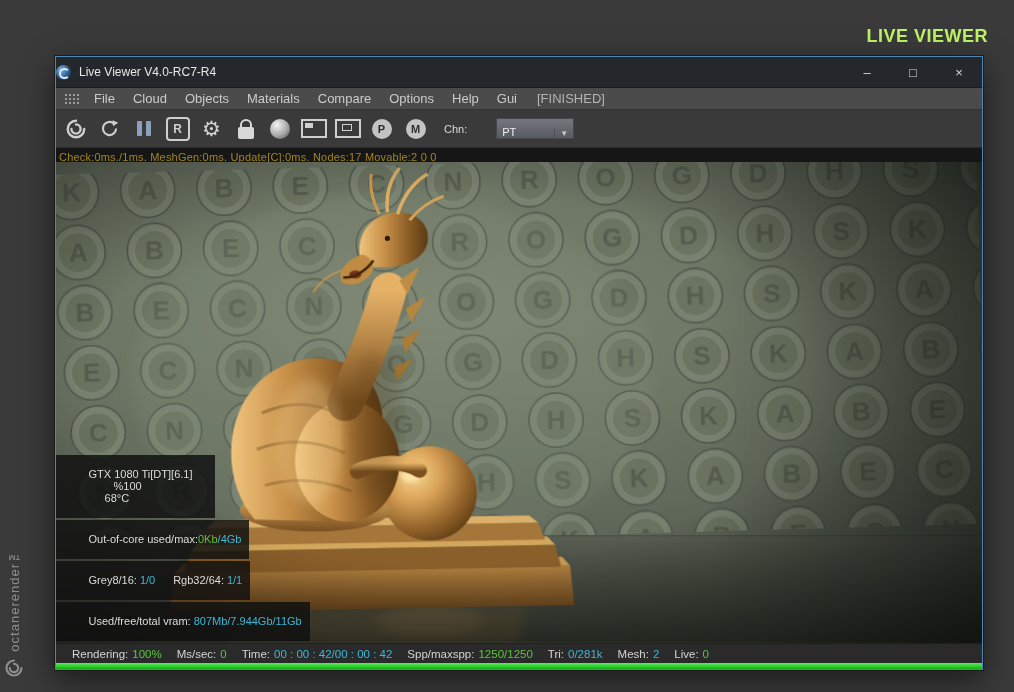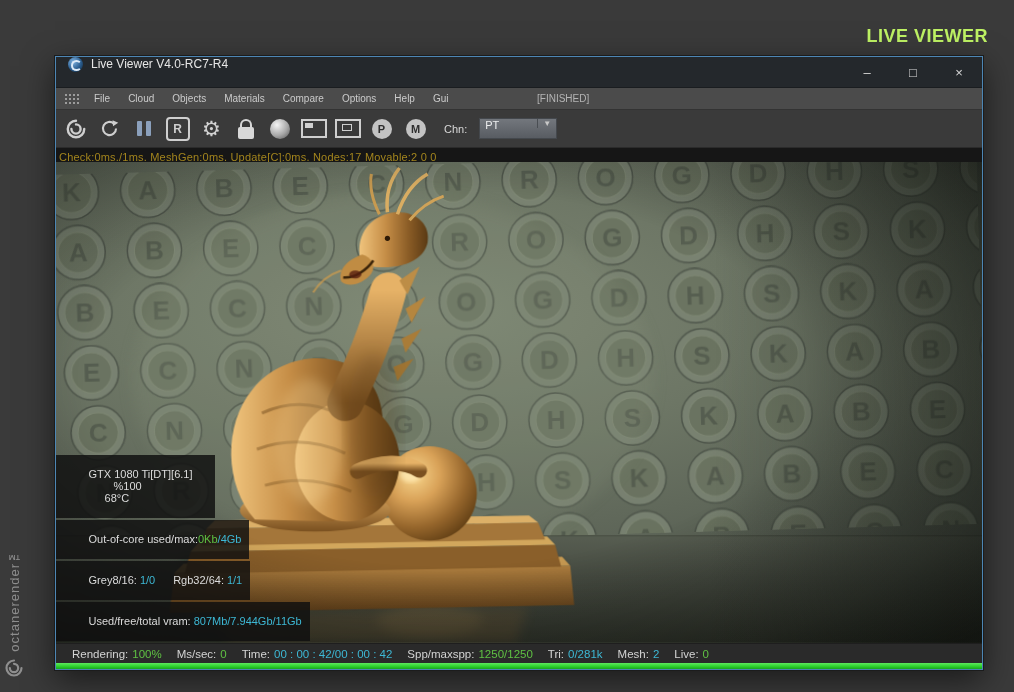--- a/index.html
+++ b/index.html
@@ -8,30 +8,30 @@
 
   
   .brand{position:absolute;top:26px;right:26px;color:#bef264;font-size:18px;font-weight:bold;letter-spacing:.5px;}
   .watermark{position:absolute;left:4px;bottom:14px;display:flex;flex-direction:column;align-items:center;gap:6px;color:#8f8f8f;}
   .watermark-text{writing-mode:vertical-rl;transform:rotate(180deg);font-size:13px;letter-spacing:1px;color:#8f8f8f;}
 
   
   .window{position:absolute;left:55px;top:56px;width:926px;height:612px;background:#303030;
           border:1px solid var(--accent-border,#4d86b4);box-shadow:0 0 0 1px #1c1c1c,0 10px 30px rgba(0,0,0,.55);
           display:flex;flex-direction:column;}
-  .titlebar{height:30px;background:#24282c;display:flex;align-items:flex-start;padding-left:12px;gap:8px;
+  .titlebar{height:30px;background:#24282c;display:flex;align-items:center;padding-left:0;gap:8px;
             color:#e6e6e6;font-size:12px;border-bottom:1px solid #1a1d20;flex:0 0 auto;}
   .app-icon{width:15px;height:15px;border-radius:50%;background:radial-gradient(circle at 35% 32%,#7fb2e0,#2a5d8f 55%,#0e1c29);position:relative;flex:0 0 auto;}
   .app-icon::after{content:"";position:absolute;left:3px;top:3px;width:7px;height:7px;border:2px solid #dceaf7;border-right-color:transparent;border-radius:50%;}
   .win-controls{margin-left:auto;display:flex;height:100%;}
   .win-btn{width:46px;height:100%;background:transparent;border:none;color:#d8d8d8;font-size:13px;
            display:flex;align-items:center;justify-content:center;font-family:inherit;}
 
   .menubar{height:21px;background:#4b4b4b;display:flex;align-items:center;padding-left:6px;
-           color:#cbcbcb;font-size:10px;position:relative;flex:0 0 auto;border-bottom:1px solid #333;}
+           color:#cbcbcb;font-size:13px;position:relative;flex:0 0 auto;border-bottom:1px solid #333;}
   .menu-grip{width:15px;height:11px;margin:0 6px 0 2px;
              background-image:radial-gradient(circle,#9c9c9c 1px,transparent 1.3px);background-size:4px 4px;}
   .menu-item{padding:0 9px;line-height:21px;}
   .menu-finished{position:absolute;left:481px;color:#b4b4b4;}
 
   .toolbar{height:37px;background:#3a3a3a;display:flex;align-items:center;padding-left:6px;gap:7px;
            flex:0 0 auto;border-bottom:1px solid #2b2b2b;color:#d2d2d2;}
   .tb-btn{width:27px;height:27px;background:transparent;border:none;color:#cfcfcf;display:flex;
           align-items:center;justify-content:center;padding:0;font-family:inherit;}
   .pause-wrap{display:flex;gap:4px;}
@@ -43,22 +43,22 @@
   .lock-shape::before{content:"";position:absolute;top:-8px;left:2px;width:8px;height:9px;
                       border:2.5px solid #d8d8d8;border-bottom:none;border-radius:6px 6px 0 0;}
   .ball-shape{width:20px;height:20px;border-radius:50%;background:radial-gradient(circle at 35% 30%,#f4f4f4,#a8a8a8 55%,#4e4e4e);}
   .region1{width:22px;height:15px;border:2px solid #cfcfcf;position:relative;}
   .region1::after{content:"";position:absolute;left:2px;top:2px;width:8px;height:5px;background:#cfcfcf;}
   .region2{width:22px;height:15px;border:2px solid #cfcfcf;position:relative;}
   .region2::after{content:"";position:absolute;left:5px;top:3px;width:8px;height:5px;border:1.5px solid #cfcfcf;}
   .circle-letter{width:20px;height:20px;border-radius:50%;background:#c3c3c3;color:#2e2e2e;font-weight:bold;
                  font-size:11px;display:flex;align-items:center;justify-content:center;}
   .chn-label{margin-left:8px;font-size:11px;color:#d8d8d8;}
-  .dropdown{width:66px;height:19px;margin-left:5px;background:linear-gradient(#73777d,#585c62);
-            border:1px solid #44484d;display:flex;align-items:flex-start;padding:0 5px;color:#ecedee;font-size:11px;}
+  .dropdown{width:66px;height:19px;margin-left:22px;background:linear-gradient(#73777d,#585c62);
+            border:1px solid #44484d;display:flex;align-items:flex-end;padding:0 5px;color:#ecedee;font-size:11px;}
   .dropdown .caret{margin-left:auto;font-size:8px;color:#c9c9c9;padding-left:5px;border-left:1px solid #4a4e53;}
 
   .statsline{height:14px;line-height:18px;background:#161616;color:var(--stats-orange,#a3851d);
              font-size:11px;padding-left:3px;flex:0 0 auto;letter-spacing:.2px;}
 
   .viewport{position:relative;flex:1 1 auto;overflow:hidden;background:#667060;}
   .viewport svg.scene{position:absolute;inset:0;width:100%;height:100%;display:block;}
   .med-outer{fill:#7a8372;stroke:#4b5248;stroke-width:1.5;}
   .med-inner{fill:#69725f;stroke:#828b77;stroke-width:1;opacity:.9;}
   .med-letter{fill:#3e453c;opacity:.5;font:bold 26px "Liberation Sans",sans-serif;text-anchor:middle;}

